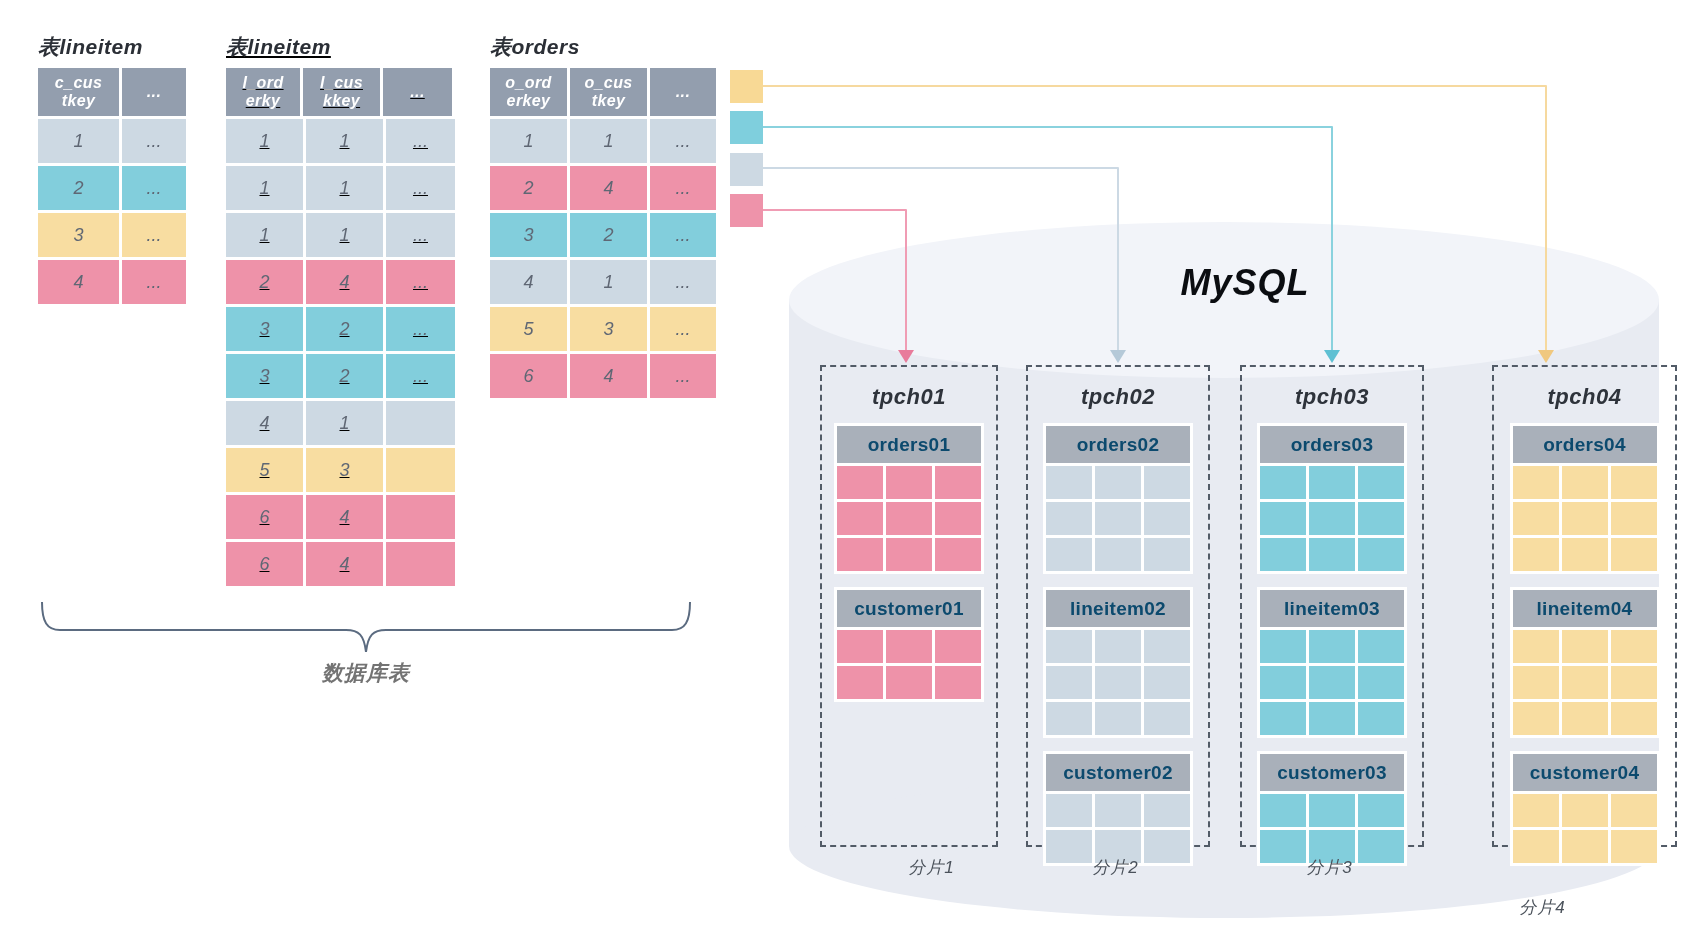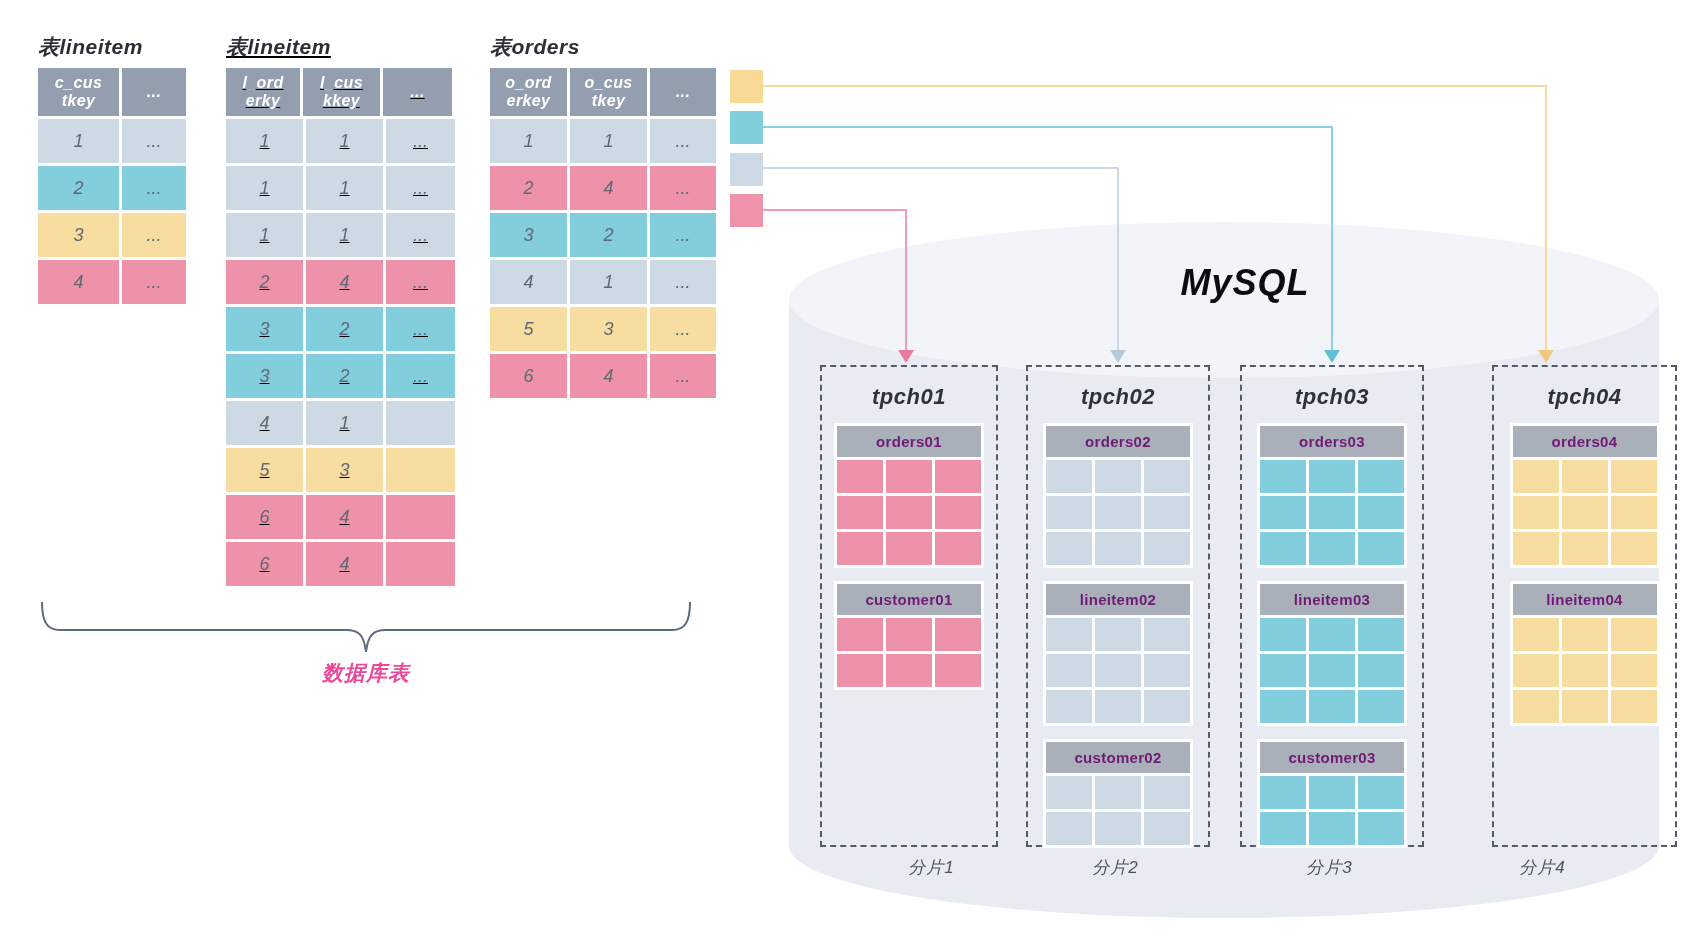--- a/index.html
+++ b/index.html
@@ -42,33 +42,33 @@
   .shard-box{
     position:absolute;top:365px;height:482px;border:2px dashed #525b67;
     box-sizing:border-box;display:flex;flex-direction:column;align-items:center;
   }
   .shard-title{
     margin-top:17px;margin-bottom:13px;font-size:22px;font-weight:bold;
     font-style:italic;color:#2e333b;letter-spacing:.5px;
   }
   .shard-panel{background:#ffffff;padding:3px;width:144px;margin-bottom:13px;}
   .shard-head{
-    height:31px;background:var(--shardslate);color:#701a75;font-weight:bold;
-    font-size:15px;display:flex;align-items:center;justify-content:center;letter-spacing:.3px;
+    height:37px;background:var(--shardslate);color:#0c4a6e;font-weight:bold;
+    font-size:19px;display:flex;align-items:center;justify-content:center;letter-spacing:.3px;
   }
   .shard-grid{display:grid;grid-template-columns:repeat(3,1fr);gap:3px;margin-top:3px;}
   .shard-grid .gcell{height:33px;}
   .shard-label{
     position:absolute;top:856px;width:185px;text-align:center;
     font-size:17px;font-style:italic;color:#4b525b;letter-spacing:1px;
   }
   
   #brace-label{
     position:absolute;left:216px;top:659px;width:300px;text-align:center;
-    font-size:21px;font-weight:bold;font-style:italic;color:#ec4899;letter-spacing:1px;
+    font-size:21px;font-weight:bold;font-style:italic;color:#737373;letter-spacing:1px;
   }
   #overlay{position:absolute;left:0;top:0;width:1692px;height:952px;pointer-events:none;}
 </style>
 </head>
 <body>
 
 <div id="canvas">
 
   <div id="cylinder">
     <div id="cyl-body"></div>
@@ -360,19 +360,30 @@
             <div class="gcell c-yellow"></div>
             <div class="gcell c-yellow"></div>
             <div class="gcell c-yellow"></div>
             <div class="gcell c-yellow"></div>
             <div class="gcell c-yellow"></div>
             <div class="gcell c-yellow"></div>
             <div class="gcell c-yellow"></div>
             <div class="gcell c-yellow"></div>
           </div>
         </div>
-      </div>
-      <div class="shard-label" style="left: 1450px;">分片4</div>
+        <div class="shard-panel">
+          <div class="shard-head">customer04</div>
+          <div class="shard-grid">
+            <div class="gcell c-yellow"></div>
+            <div class="gcell c-yellow"></div>
+            <div class="gcell c-yellow"></div>
+            <div class="gcell c-yellow"></div>
+            <div class="gcell c-yellow"></div>
+            <div class="gcell c-yellow"></div>
+          </div>
+        </div>
+      </div>
+      <div class="shard-label" style="left: 1450px; margin-top: 40px;">分片4</div>
     </div>
 
   <div id="brace-label">数据库表</div>
 
 </div>
 
 </body></html>

